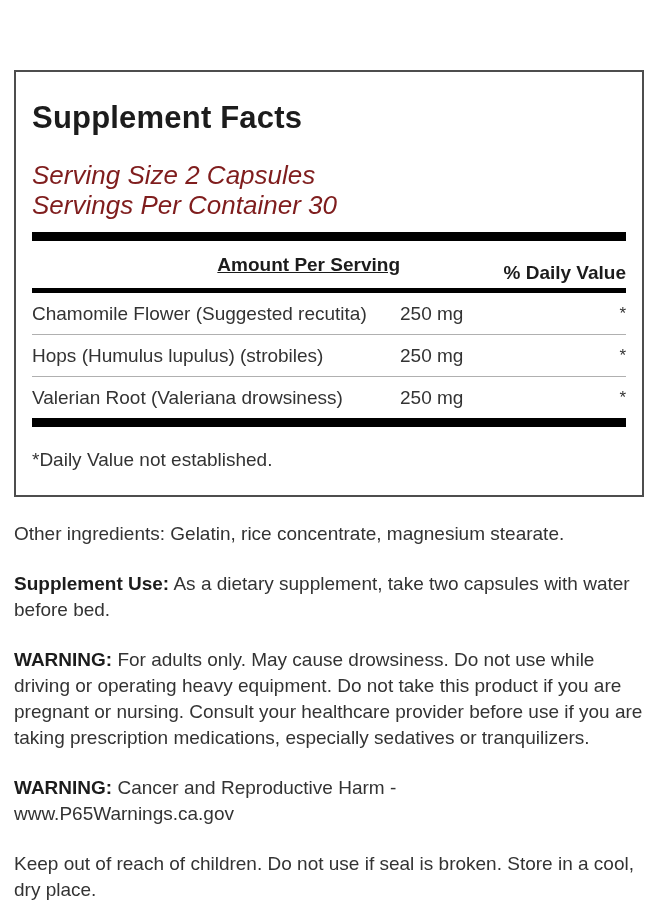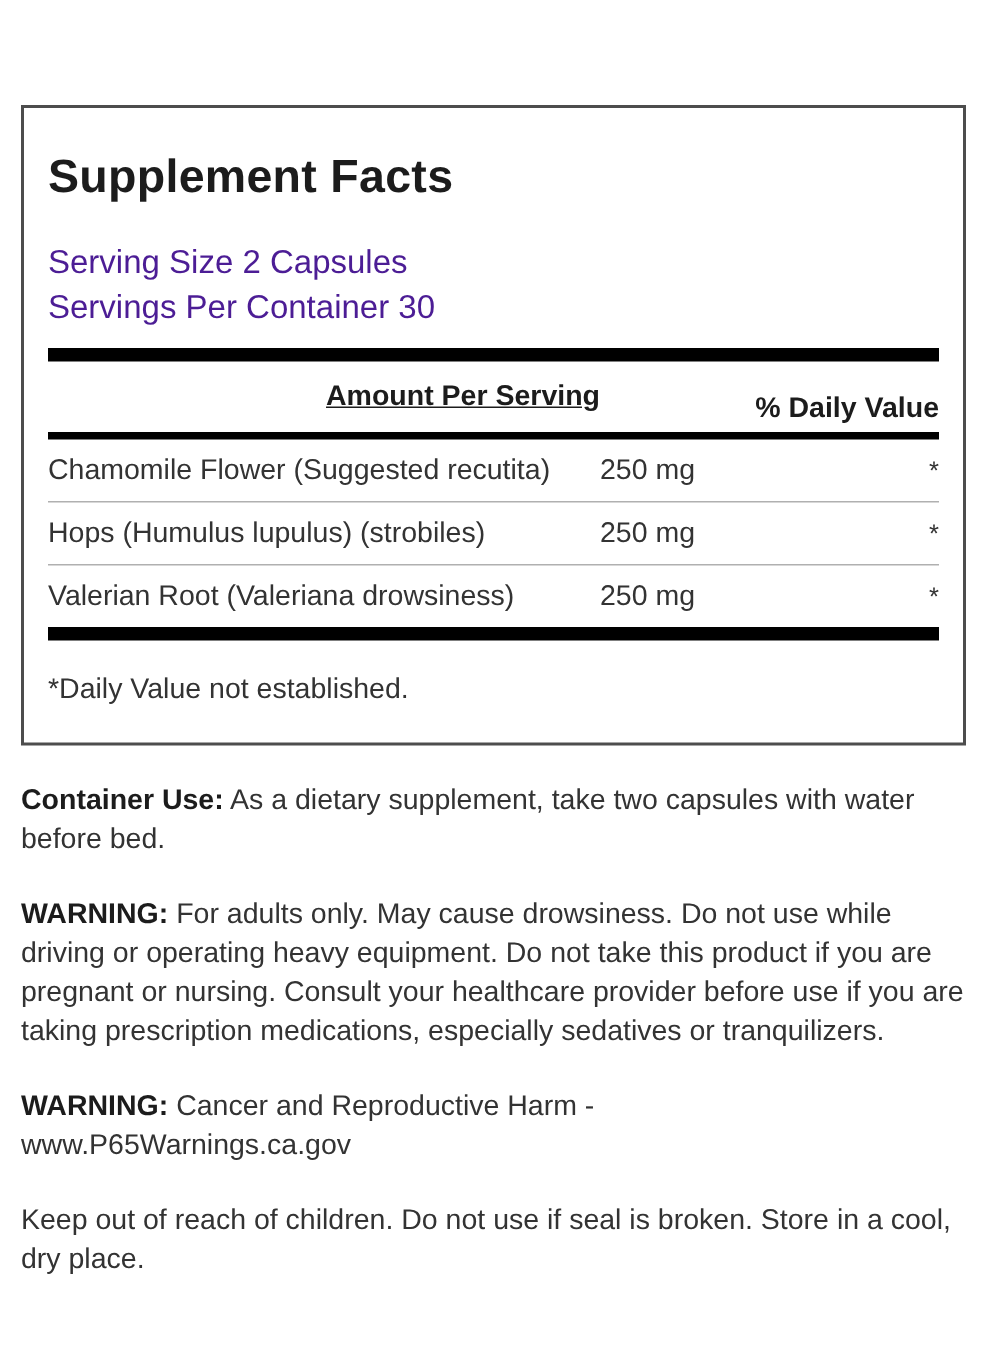--- a/index.html
+++ b/index.html
@@ -23,23 +23,24 @@
     padding: 20px 16px 24px 16px;
   }
   .sf-title {
     font-size: 31px;
     font-weight: bold;
     color: #1c1c1c;
     letter-spacing: 0.2px;
     margin: 8px 0 24px 0;
   }
   .sf-serving {
-    font-size: 22px;
+    font-size: 26px;
     line-height: 30px;
-    color: #4c1d95;
+    color: #7f1d1d;
+    font-style: italic;
   }
   .bar { width: 100%; background: #000000; }
   .bar-thick { height: 9px; margin-top: 12px; }
   .bar-mid   { height: 5px; }
   .bar-bottom{ height: 9px; }
 
   .sf-header {
     display: flex;
     align-items: center;
     padding: 5px 0 4px 0;
@@ -117,22 +118,23 @@
       <div class="sf-dv">*</div>
     </div>
 
     <div class="bar bar-bottom"></div>
 
     <div class="sf-footnote">*Daily Value not established.</div>
   </section>
 
   <div class="body-copy">
 
+    <p class="body-p"><span>Other ingredients: Gelatin, rice concentrate, magnesium stearate.</span></p>
 
-    <p class="body-p"><span class="b-label">Container Use:</span>
+    <p class="body-p"><span class="b-label">Supplement Use:</span>
       <span>As a dietary supplement, take two capsules with water before bed.</span></p>
 
     <p class="body-p"><span class="b-label">WARNING:</span>
       <span>For adults only. May cause drowsiness. Do not use while driving or operating heavy equipment. Do not take this product if you are pregnant or nursing. Consult your healthcare provider before use if you are taking prescription medications, especially sedatives or tranquilizers.</span></p>
 
     <p class="body-p"><span class="b-label">WARNING:</span>
       <span>Cancer and Reproductive Harm -</span>
       <span class="block-line">www.P65Warnings.ca.gov</span></p>
 
     <p class="body-p"><span>Keep out of reach of children. Do not use if seal is broken. Store in a cool, dry place.</span></p>

